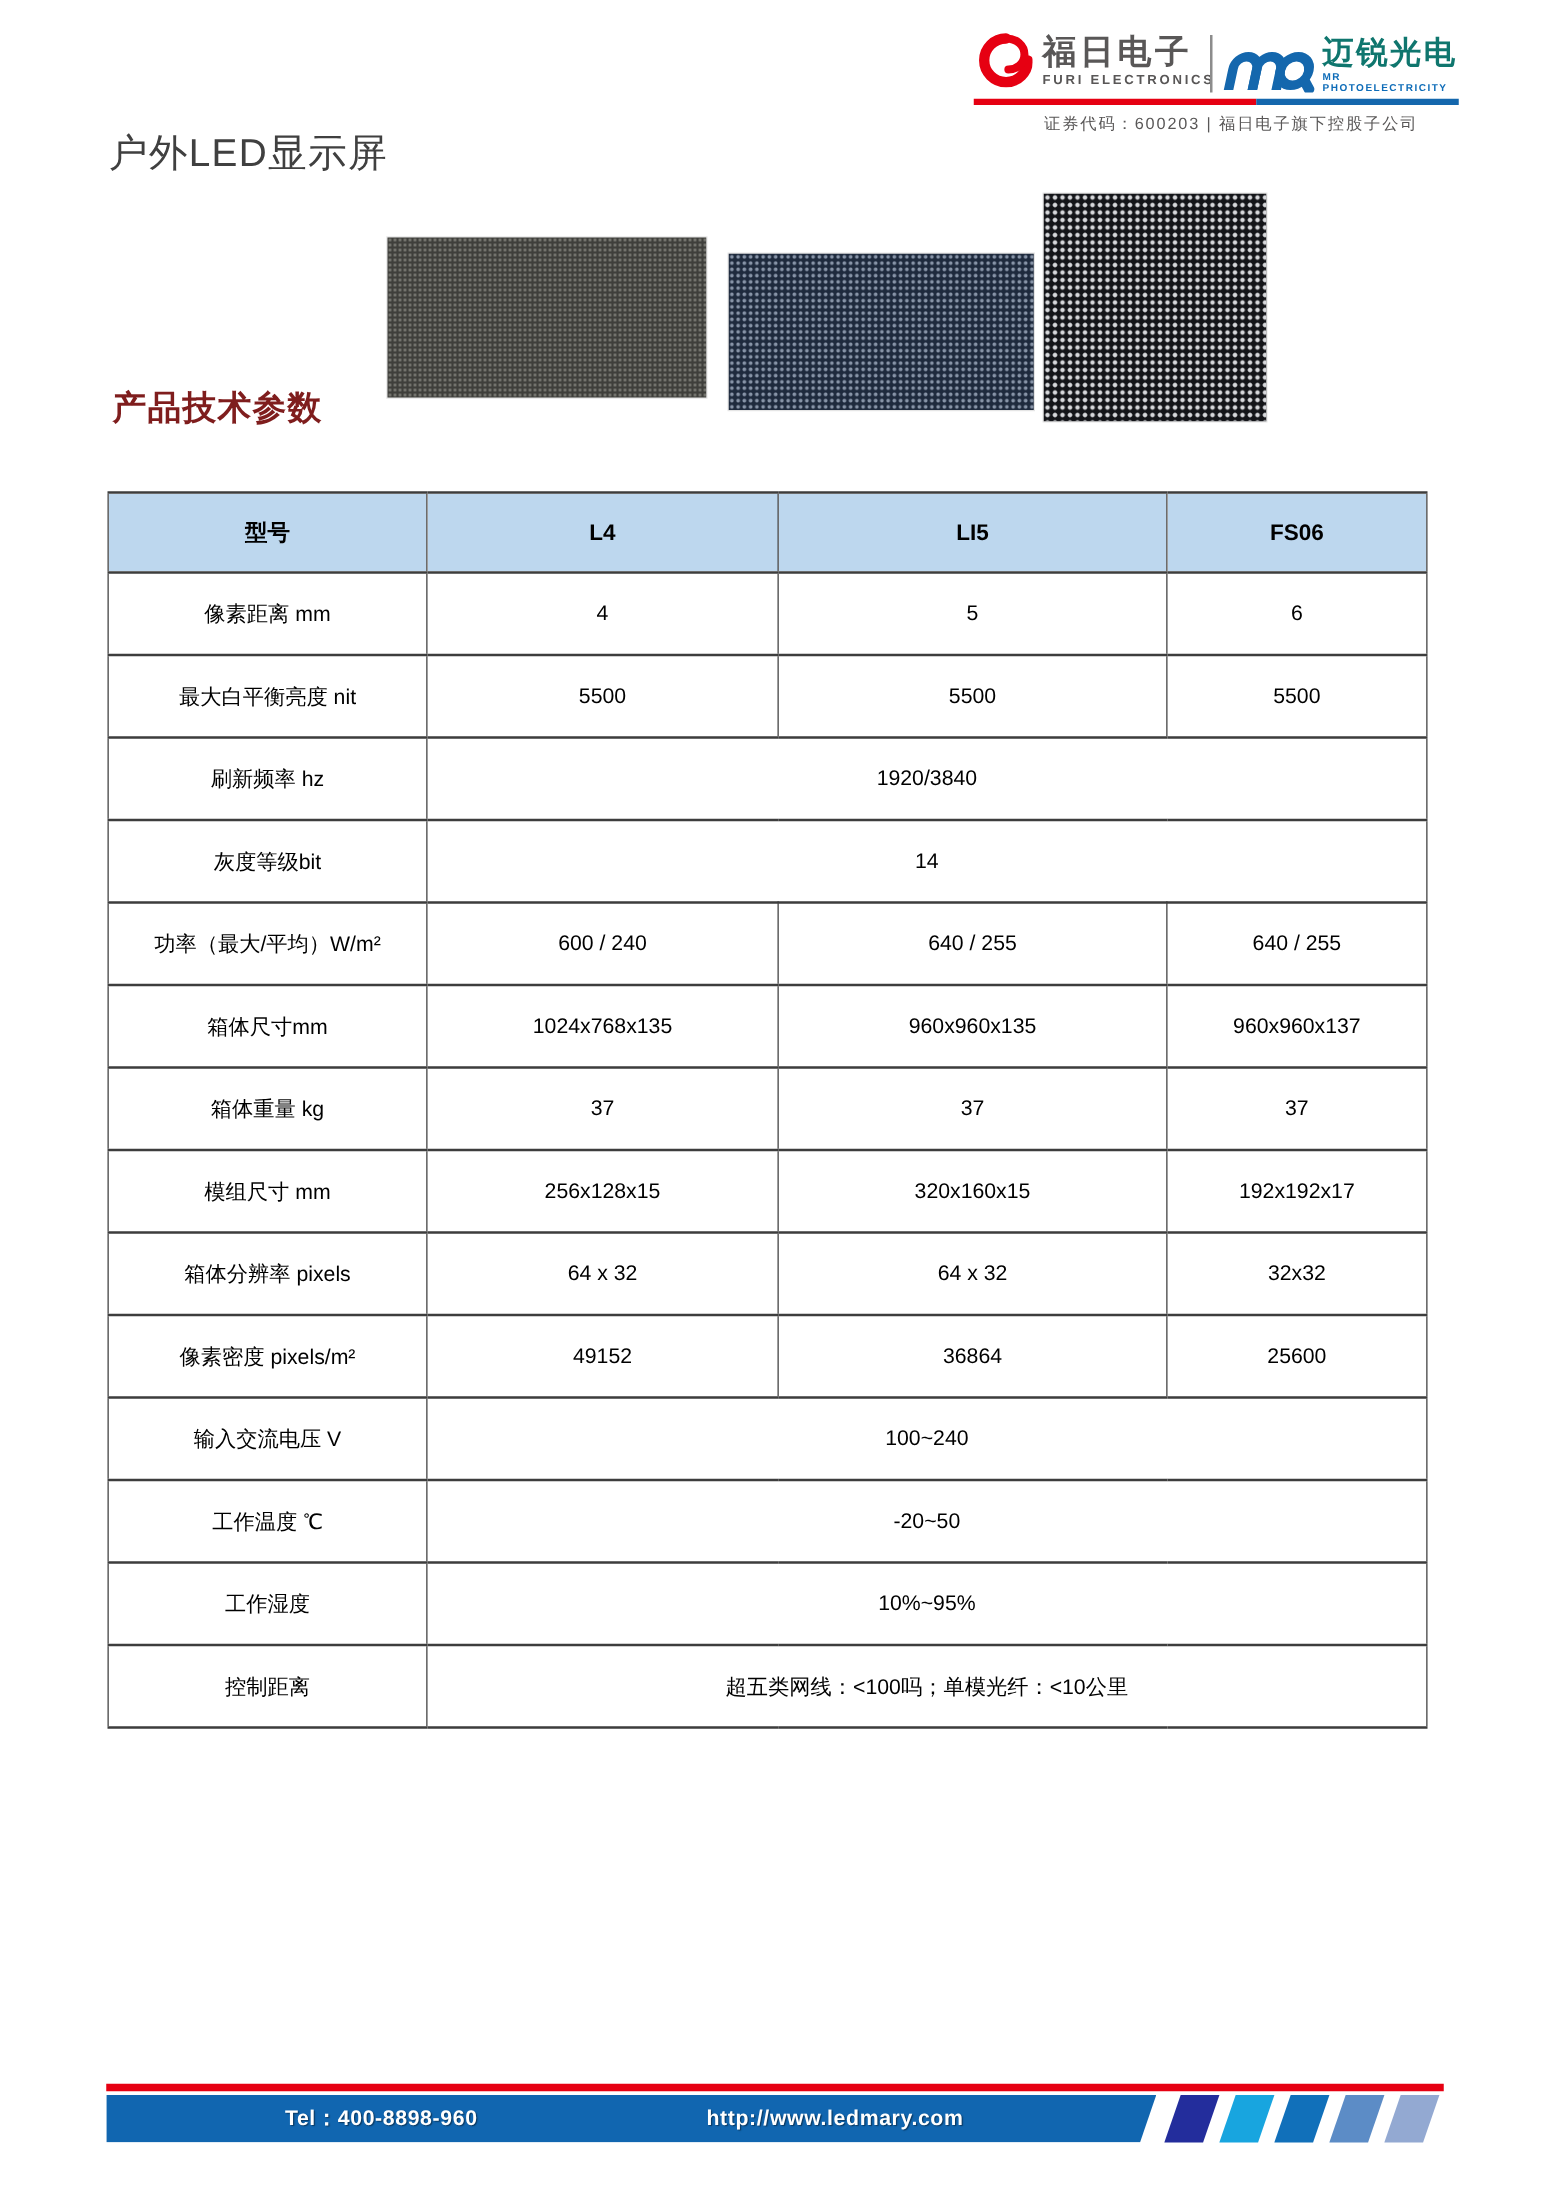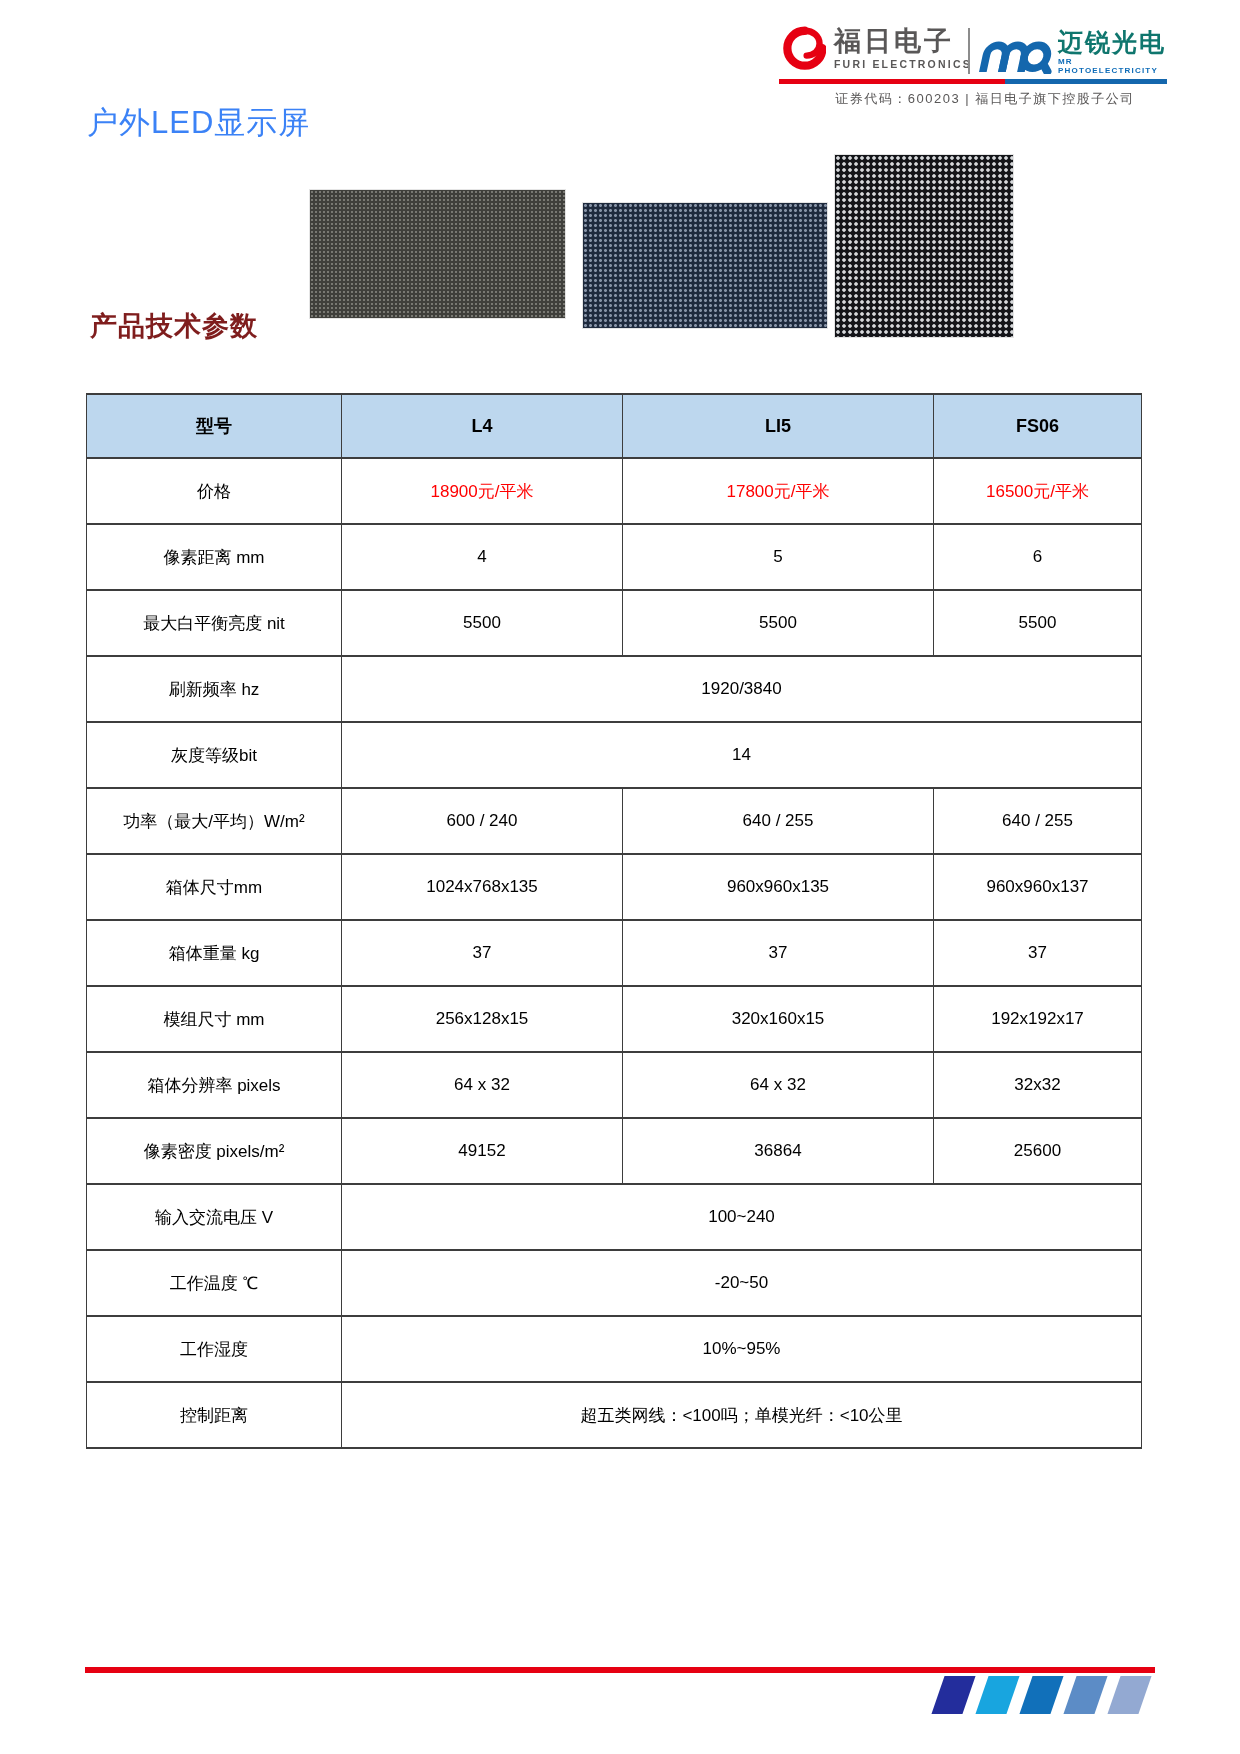--- a/index.html
+++ b/index.html
@@ -25,21 +25,21 @@
   .brand-line .red  { position:absolute; left:0; top:0; width:226px; height:5px; background:#e60012; }
   .brand-line .blue { position:absolute; left:226px; top:0; width:162px; height:5px; background:#1467ad; }
   .stock-line {
     position:absolute; left:800px; top:90px; width:370px; text-align:center;
     font-size:13px; font-weight:500; color:#595757; letter-spacing:1.5px;
   }
 
   
   .page-title {
     position:absolute; left:87px; top:102px;
-    font-size:31px; font-weight:500; color:#3b82f6; letter-spacing:1px;
+    font-size:31px; font-weight:500; color:#404040; letter-spacing:1px;
   }
 
   
   .led { position:absolute; box-shadow:0 0 0 1px rgba(0,0,0,0.10); }
   .led-1 {
     left:310px; top:190px; width:255px; height:128px;
     background-color:#3f3f3b;
     background-image:radial-gradient(circle at 2px 2px, rgba(215,215,205,0.38) 0.9px, transparent 1.5px);
     background-size:4px 4px;
   }
@@ -155,26 +155,20 @@
       </colgroup>
     <thead>
       <tr>
         <th>型号</th>
         <th>L4</th>
         <th>LI5</th>
         <th>FS06</th>
       </tr>
     </thead>
     <tbody>
-      <tr class="price">
-        <td>价格</td>
-        <td class="val">18900元/平米</td>
-        <td class="val">17800元/平米</td>
-        <td class="val">16500元/平米</td>
-      </tr>
       <tr>
         <td>像素距离  mm</td>
         <td>4</td>
         <td>5</td>
         <td>6</td>
       </tr>
       <tr>
         <td>最大白平衡亮度  nit</td>
         <td>5500</td>
         <td>5500</td>
@@ -237,19 +231,23 @@
         <td colspan="3">10%~95%</td>
       </tr>
       <tr>
         <td>控制距离</td>
         <td colspan="3">超五类网线：&lt;100吗；单模光纤：&lt;10公里</td>
       </tr>
     </tbody>
   </table>
 
   <div class="footer-redline"></div>
+  <div class="footer-bar">
+    <span class="ft ft-tel">Tel：400-8898-960</span>
+    <a class="ft ft-url" href="#">http://www.ledmary.com</a>
+  </div>
   <div class="stripe s1"></div>
   <div class="stripe s2"></div>
   <div class="stripe s3"></div>
   <div class="stripe s4"></div>
   <div class="stripe s5"></div>
 
 </div>
 
 </body></html>

